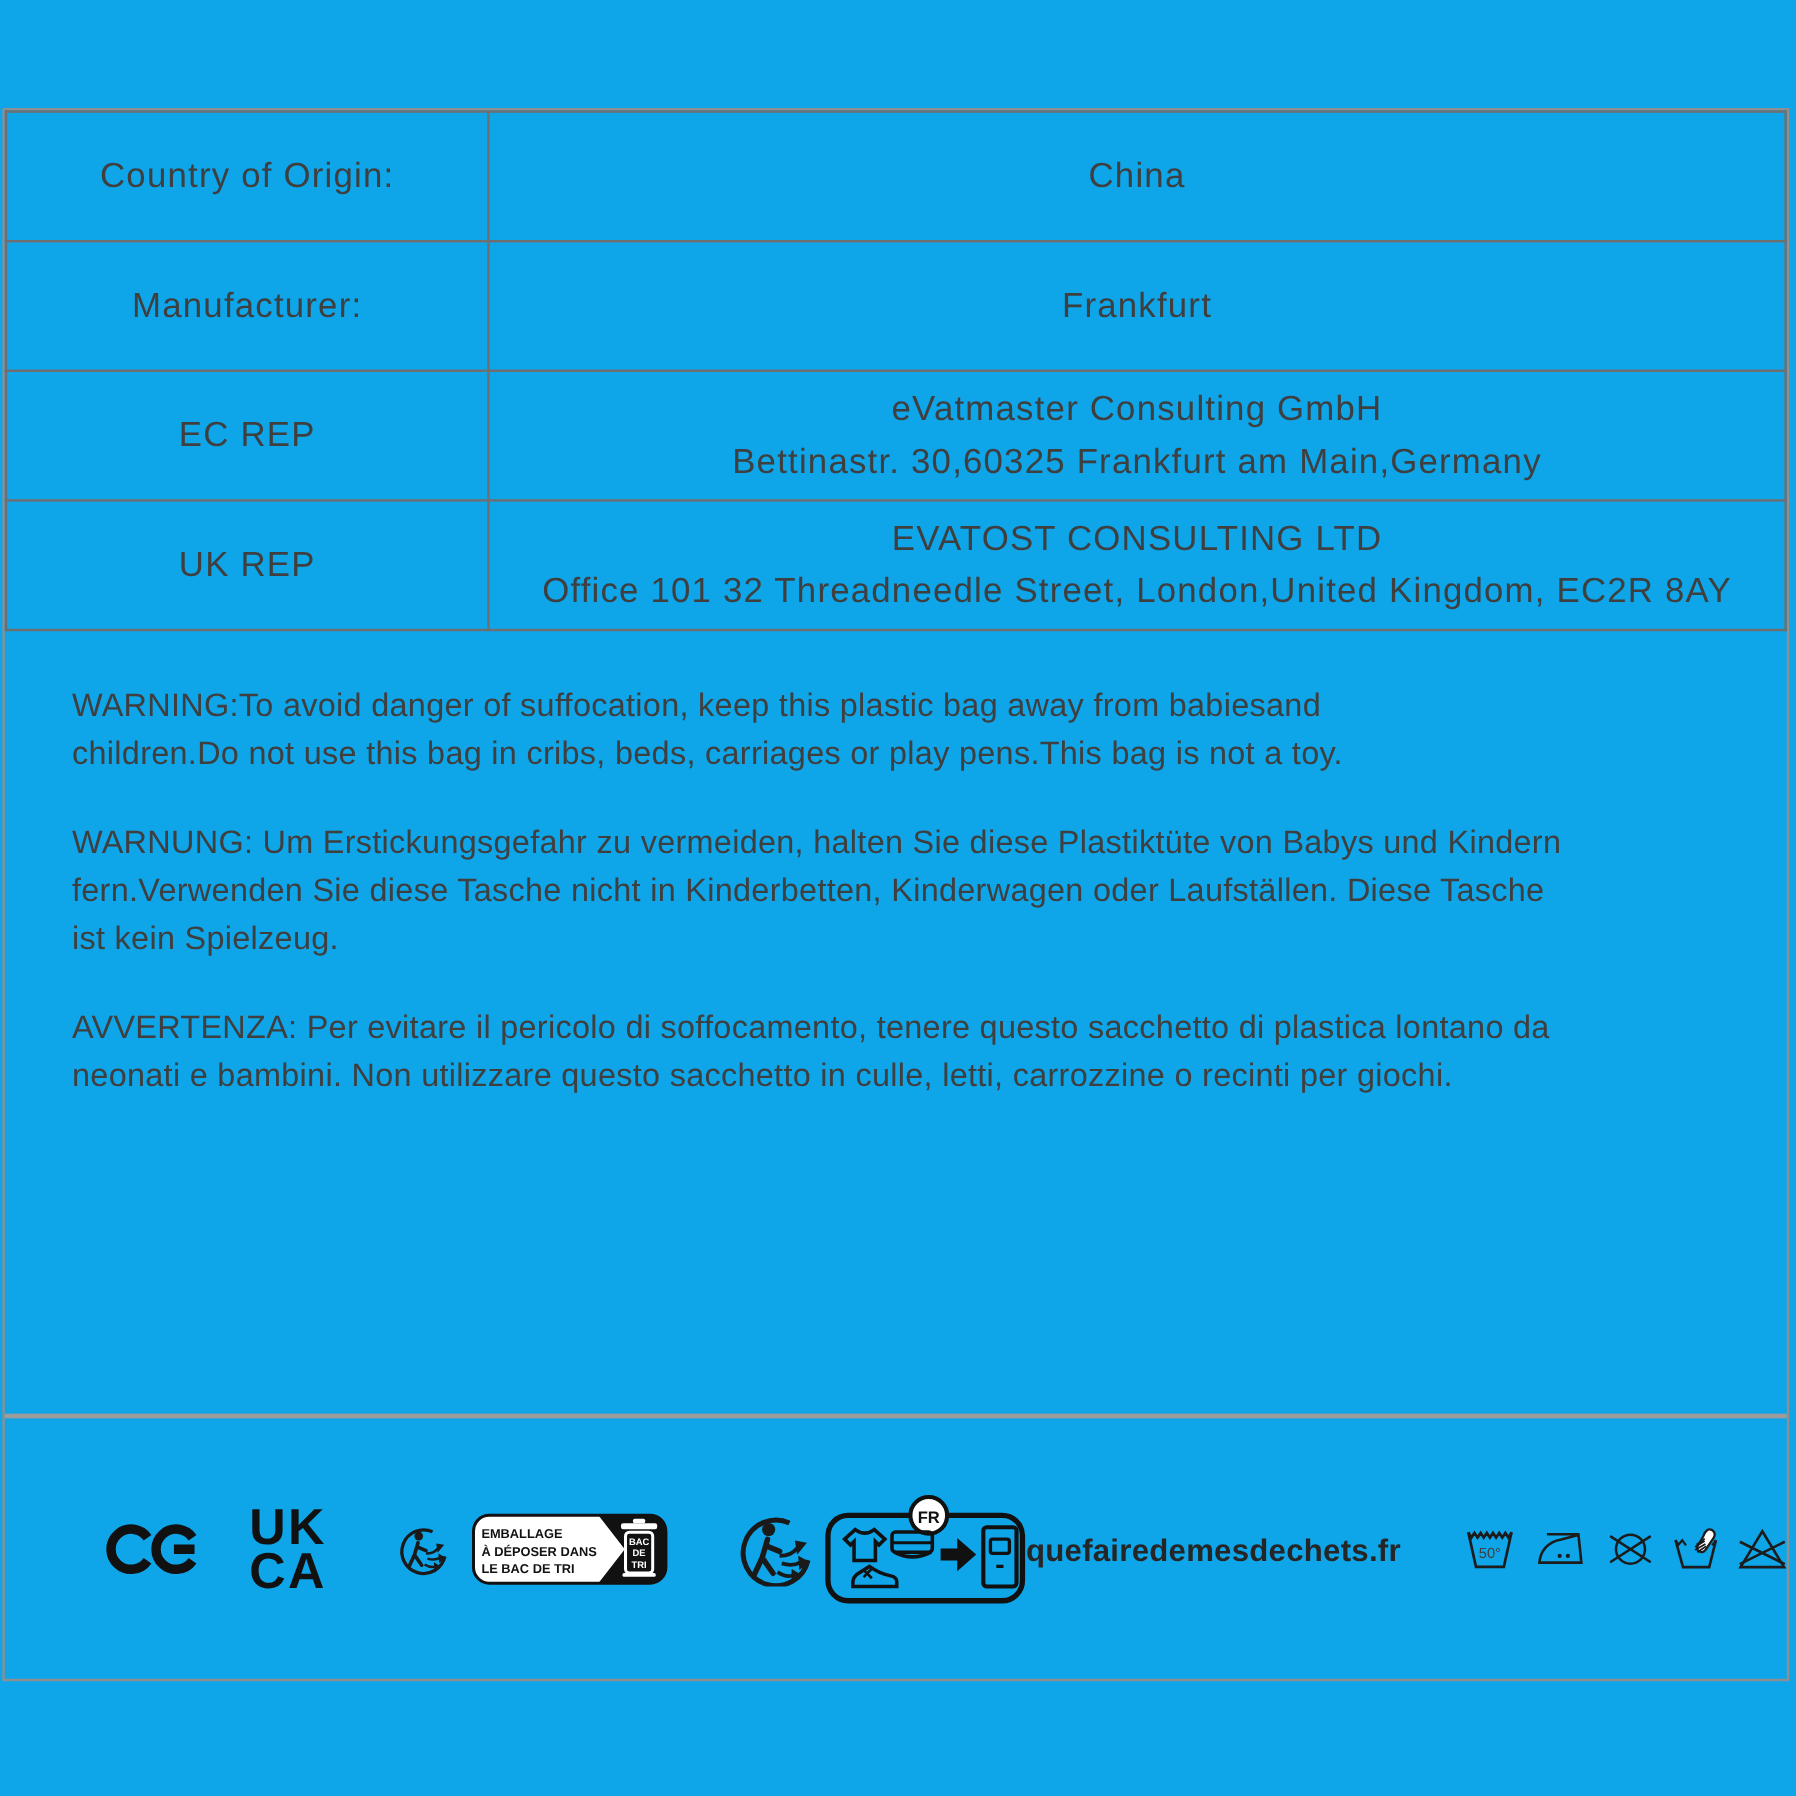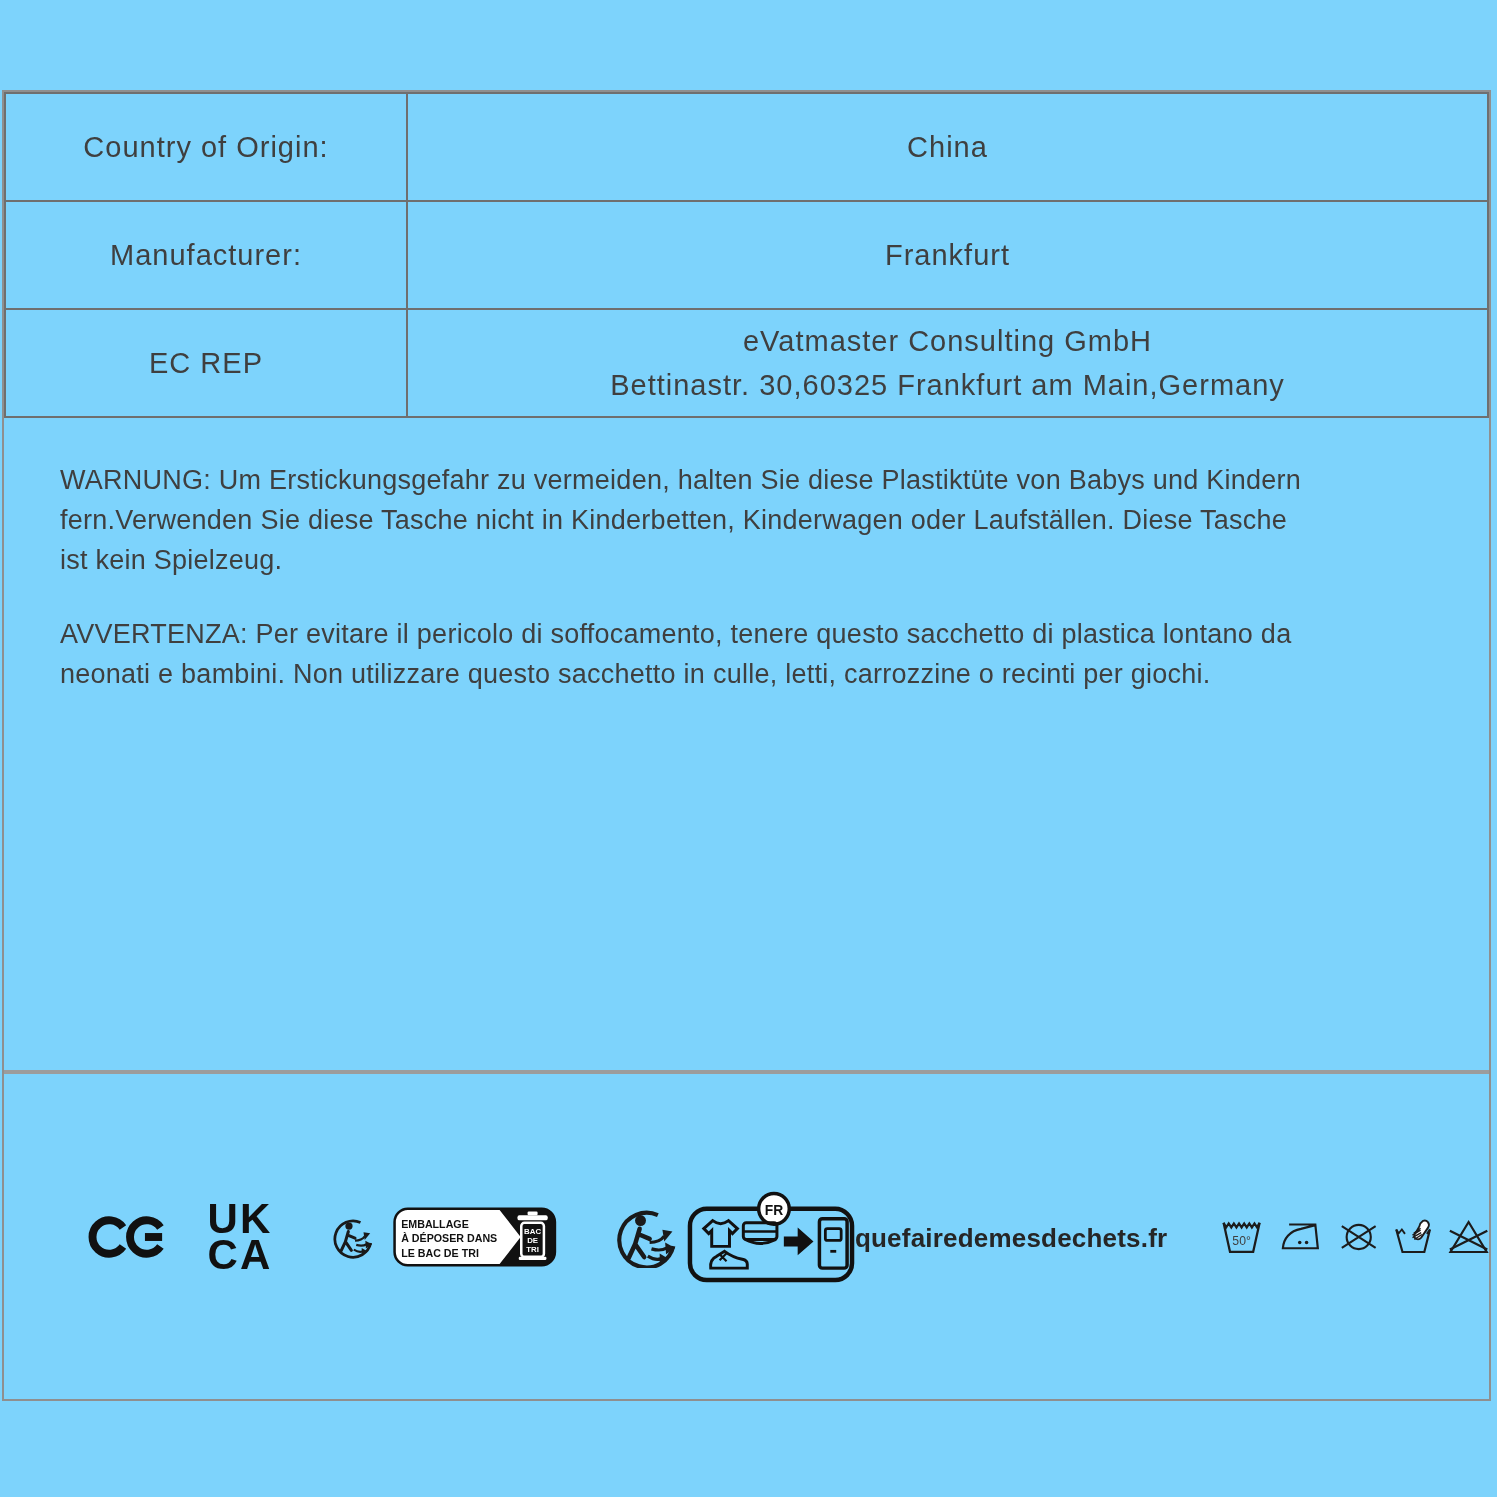--- a/index.html
+++ b/index.html
@@ -1,17 +1,17 @@
 <!DOCTYPE html>
 <html><head>
 <meta charset="utf-8">
 <style>
   html,body { margin:0; padding:0; background:#fff; }
   .page {
-    position:relative; width:1497px; height:1497px; background:#7dd3fc;
+    position:relative; width:1497px; height:1497px; background:#0ea5e9;
     font-family:"Liberation Sans", sans-serif; color:#3f3f3f; overflow:hidden;
   }
   .box {
     position:absolute; left:2px; top:90px; width:1489px; height:1311px;
     border:2px solid #8f8f8f; box-sizing:border-box;
     display:flex; flex-direction:column;
   }
   table.info { border-collapse:collapse; width:100%; table-layout:fixed; }
   table.info td {
     border:2px solid #6f6f6f; vertical-align:middle; text-align:center;
@@ -72,24 +72,31 @@
       </tr>
       <tr>
         <td class="lbl">Manufacturer:</td>
         <td class="val">Frankfurt</td>
       </tr>
       <tr>
         <td class="lbl">EC REP</td>
         <td class="val">eVatmaster Consulting GmbH
 Bettinastr. 30,60325 Frankfurt am Main,Germany</td>
       </tr>
+      <tr>
+        <td class="lbl">UK REP</td>
+        <td class="val">EVATOST CONSULTING LTD
+Office 101 32 Threadneedle Street, London,United Kingdom, EC2R 8AY</td>
+      </tr>
     </tbody>
       </table>
 
     <div class="warnings">
+      <p>WARNING:To avoid danger of suffocation, keep this plastic bag away from babiesand
+children.Do not use this bag in cribs, beds, carriages or play pens.This bag is not a toy.</p>
       <p>WARNUNG: Um Erstickungsgefahr zu vermeiden, halten Sie diese Plastiktüte von Babys und Kindern
 fern.Verwenden Sie diese Tasche nicht in Kinderbetten, Kinderwagen oder Laufställen. Diese Tasche
 ist kein Spielzeug.</p>
       <p>AVVERTENZA: Per evitare il pericolo di soffocamento, tenere questo sacchetto di plastica lontano da
 neonati e bambini. Non utilizzare questo sacchetto in culle, letti, carrozzine o recinti per giochi.</p>
     </div>
 
     <div class="footer">
 
       <svg width="134" height="72" viewBox="0 0 185 100" fill="none" stroke="#111" stroke-width="17.5">

